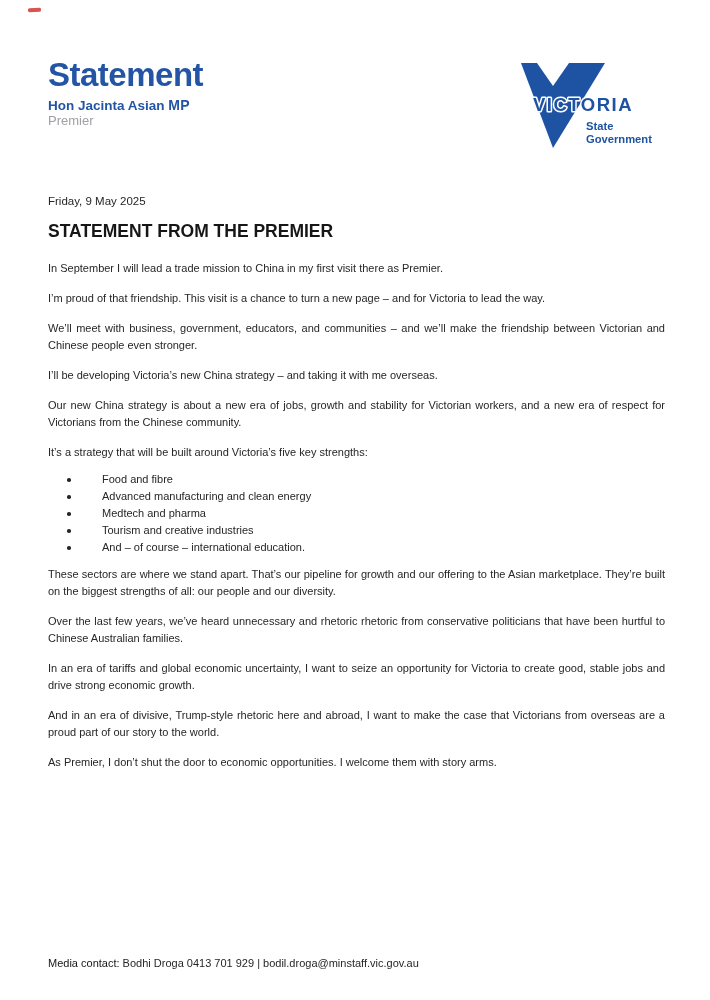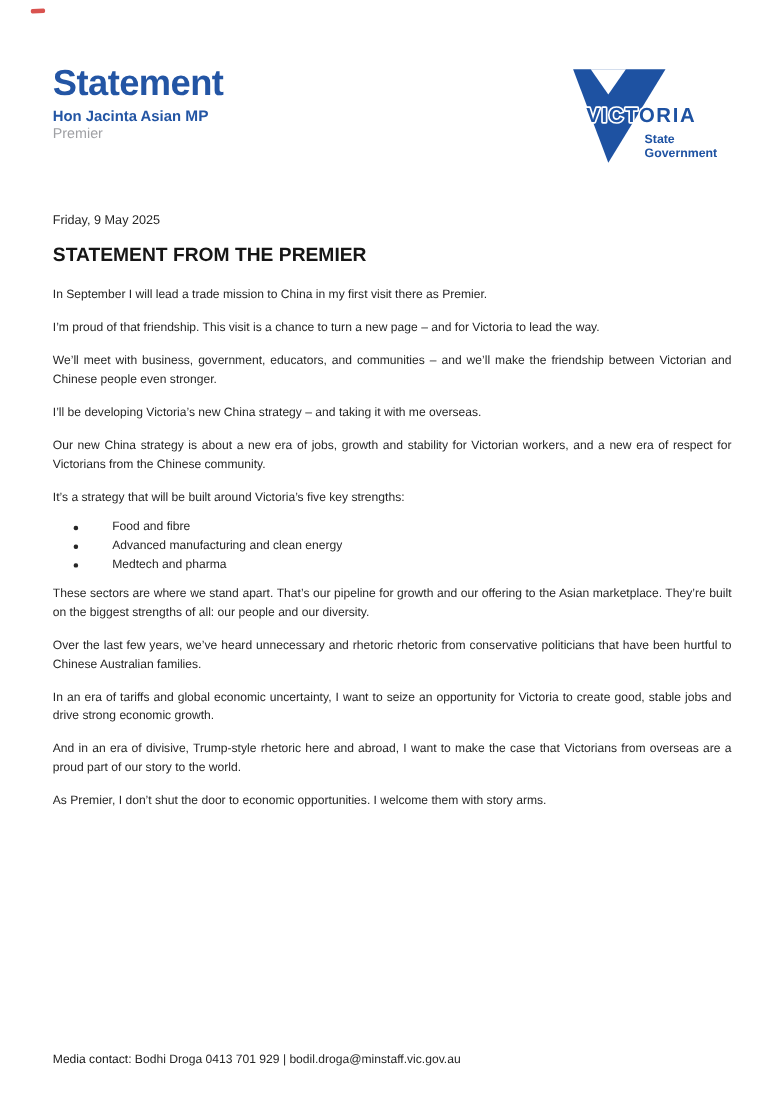--- a/index.html
+++ b/index.html
@@ -178,20 +178,22 @@
         <p class="para">We’ll meet with business, government, educators, and communities – and we’ll make the friendship between Victorian and Chinese people even stronger.</p>
         <p class="para">I’ll be developing Victoria’s new China strategy – and taking it with me overseas.</p>
         <p class="para">Our new China strategy is about a new era of jobs, growth and stability for Victorian workers, and a new era of respect for Victorians from the Chinese community.</p>
         <p class="para">It’s a strategy that will be built around Victoria’s five key strengths:</p>
       </div>
 
     <ul class="strengths">
         <li>Food and fibre</li>
         <li>Advanced manufacturing and clean energy</li>
         <li>Medtech and pharma</li>
+        <li>Tourism and creative industries</li>
+        <li>And – of course – international education.</li>
       </ul>
 
     <div class="paras-after">
         <p class="para">These sectors are where we stand apart. That’s our pipeline for growth and our offering to the Asian marketplace. They’re built on the biggest strengths of all: our people and our diversity.</p>
         <p class="para">Over the last few years, we’ve heard unnecessary and rhetoric rhetoric from conservative politicians that have been hurtful to Chinese Australian families.</p>
         <p class="para">In an era of tariffs and global economic uncertainty, I want to seize an opportunity for Victoria to create good, stable jobs and drive strong economic growth.</p>
         <p class="para">And in an era of divisive, Trump-style rhetoric here and abroad, I want to make the case that Victorians from overseas are a proud part of our story to the world.</p>
         <p class="para">As Premier, I don’t shut the door to economic opportunities. I welcome them with story arms.</p>
       </div>
   </div>

